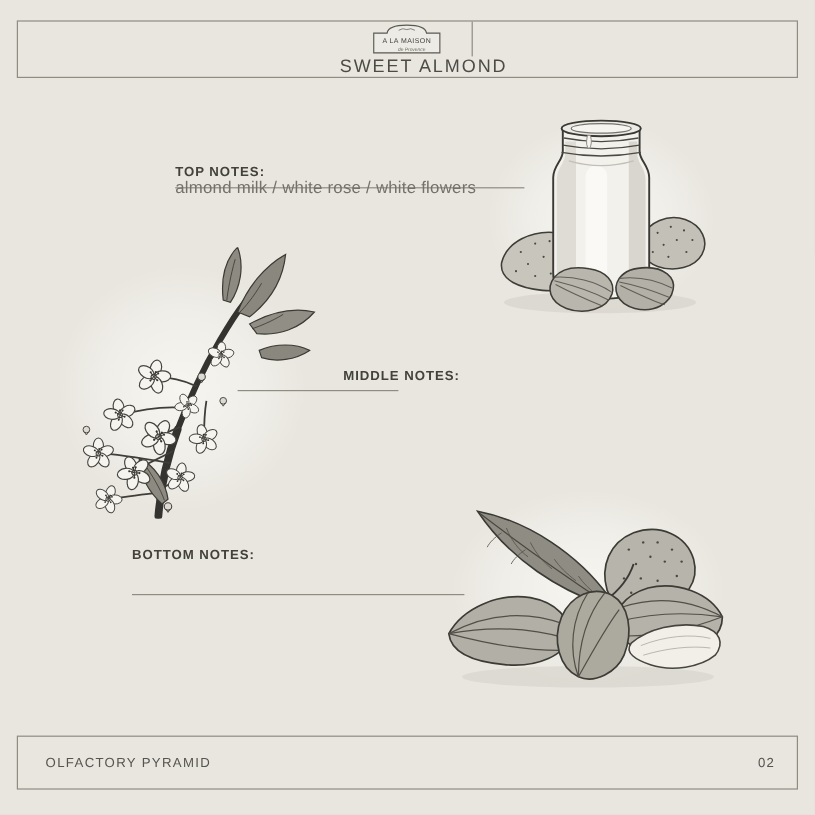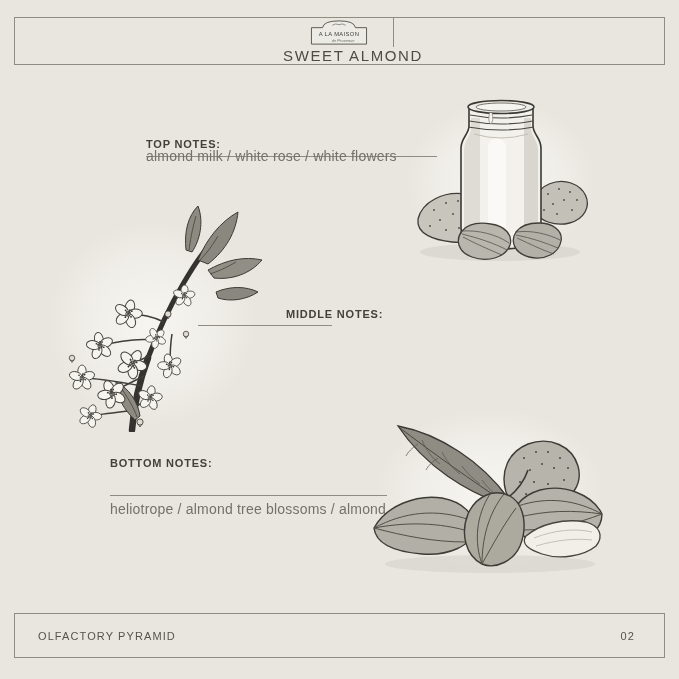--- a/index.html
+++ b/index.html
@@ -8,21 +8,21 @@
   .page { position:relative; width:679px; height:679px; background:#e9e6e0; overflow:hidden; }
 
   
   .bar { position:absolute; border:1px solid #8f8c82; display:flex; align-items:center; }
   .header { left:14px; top:17px; width:651px; height:48px;flex-direction:column; }
   .logo-cell { width:109px; height:100%; border-right:1px solid #8f8c82;
                display:flex; align-items:center; justify-content:center; }
   .title { padding-left:27px; font-size:15px; letter-spacing:1.6px; color:#4c4b45; }
 
   .footer { left:14px; top:613px; width:651px; height:45px;
-            justify-content:space-between; padding:0 29px 0 23px;
+            justify-content:space-between; padding:0 18px 0 23px;
             font-size:11px; letter-spacing:1.1px; color:#55544e; }
 
   
   .note-label { position:absolute; font-size:11px; font-weight:bold;
                 letter-spacing:.8px; color:#42413a; z-index:3; }
   .note-line  { position:absolute; height:1px; background:#8f8c82; z-index:3; }
   .note-desc  { position:absolute; font-size:14px; letter-spacing:.2px;
                 color:#73716a; z-index:3; white-space:nowrap; }
 
   .lbl-top  { left:146px; top:138px; }
@@ -65,21 +65,20 @@
 
   <div class="note-label lbl-top">TOP NOTES:</div>
   <div class="note-line line-top"></div>
   <div class="note-desc desc-top">almond milk / white rose / white flowers</div>
 
   <div class="note-label lbl-mid">MIDDLE NOTES:</div>
   <div class="note-line line-mid"></div>
 
   <div class="note-label lbl-bot">BOTTOM NOTES:</div>
   <div class="note-line line-bot"></div>
-  <div class="note-desc desc-bot">heliotrope / almond tree blossoms / almond</div>
 
   <div class="illus illus-jar">
     <svg width="210" height="180" viewBox="0 0 210 180">
       <ellipse cx="104" cy="164" rx="80" ry="9" fill="#d3d0c8" opacity="0.6"></ellipse>
 
       <g>
         <path d="M139,110 C144,97 161,90 175,95 C189,100 195,113 189,124 C183,135 166,139 152,134 C141,130 135,121 139,110 Z" fill="#c3c0b8" stroke="#3e3d37" stroke-width="1.3"></path>
         <g fill="#4a4841">
           <circle cx="152" cy="106" r="0.9"></circle>
             <circle cx="163" cy="101" r="0.9"></circle>

